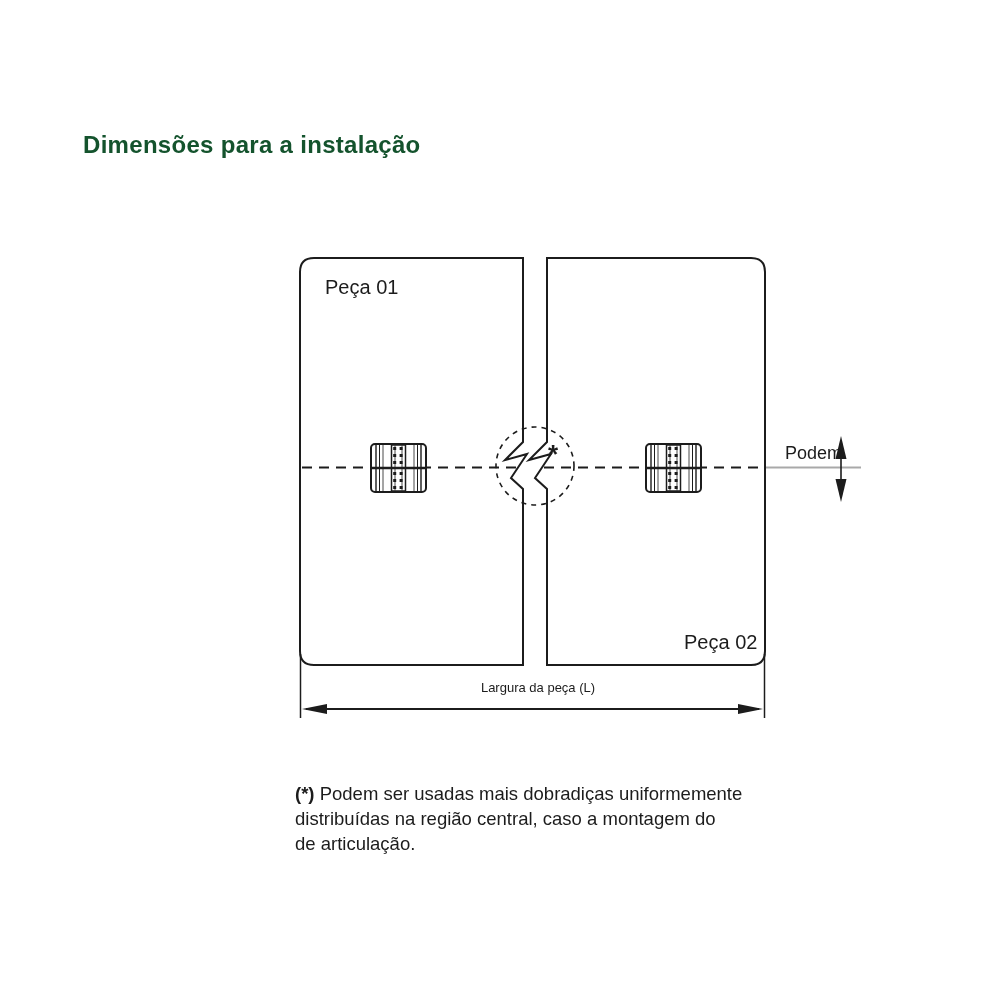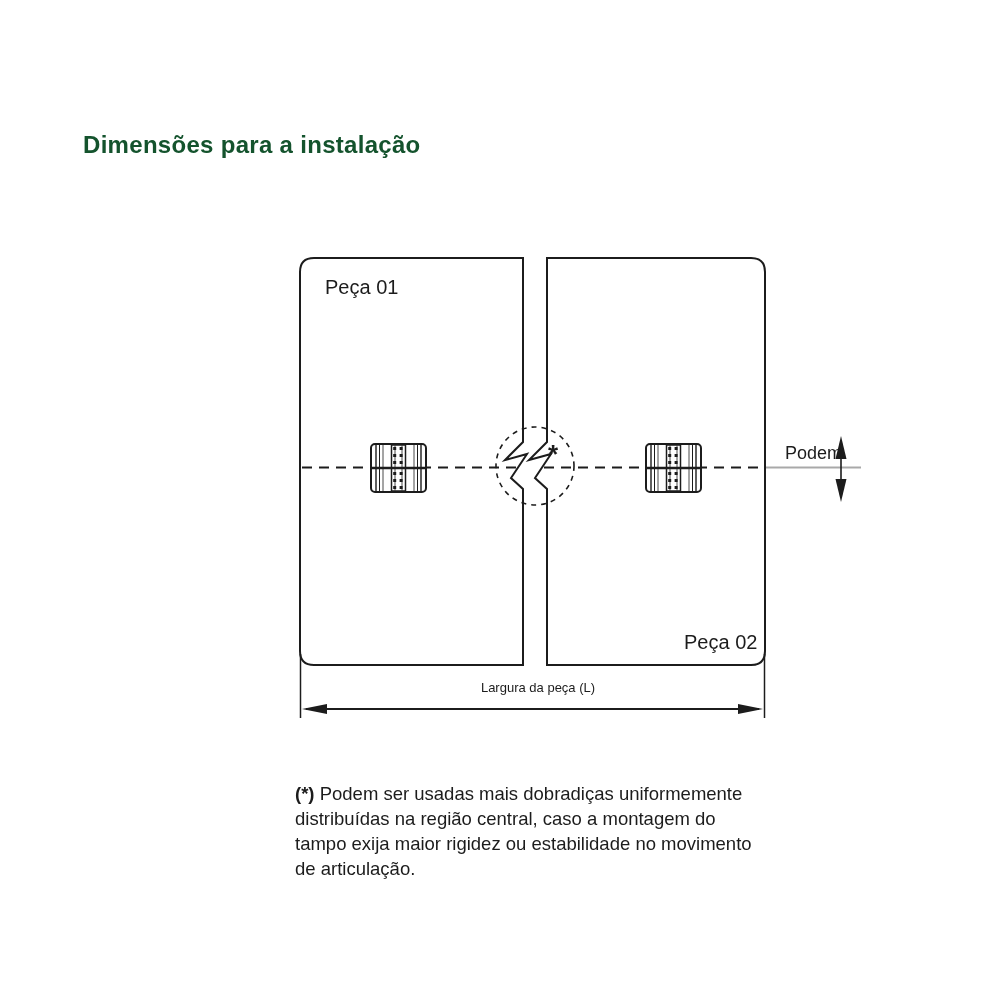--- a/index.html
+++ b/index.html
@@ -104,15 +104,14 @@
 
 <div class="abs corte-label">Podem</div>
 
 <div class="abs asterisk">*</div>
 
 <div class="abs largura-label">Largura da peça (L)</div>
 
 <div class="abs footnote">
   <div class="fn-line"><span class="fn-marker">(*)</span><span> Podem ser usadas mais dobradiças uniformemente</span></div>
   <div class="fn-line">distribuídas na região central, caso a montagem do</div>
-  <div class="fn-line">tampo exija maior rigidez ou estabilidade no movimento</div>
   <div class="fn-line">de articulação.</div>
 </div>
 
 </body></html>

